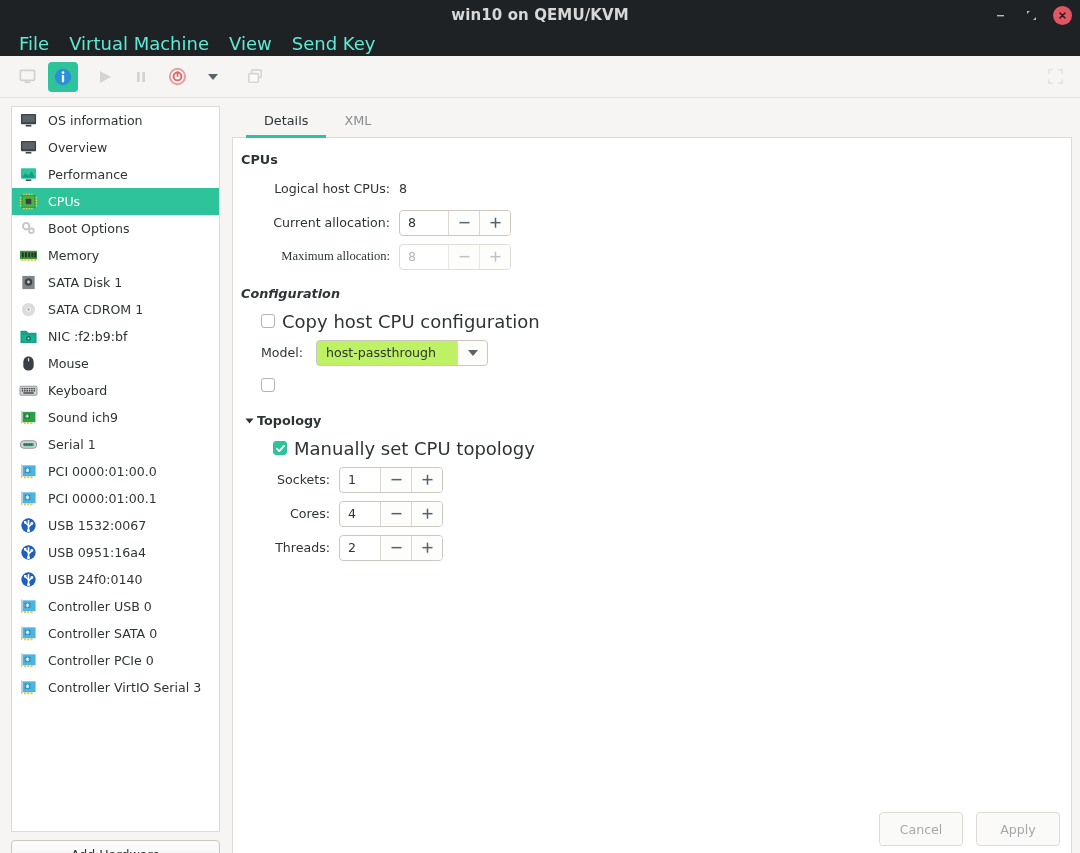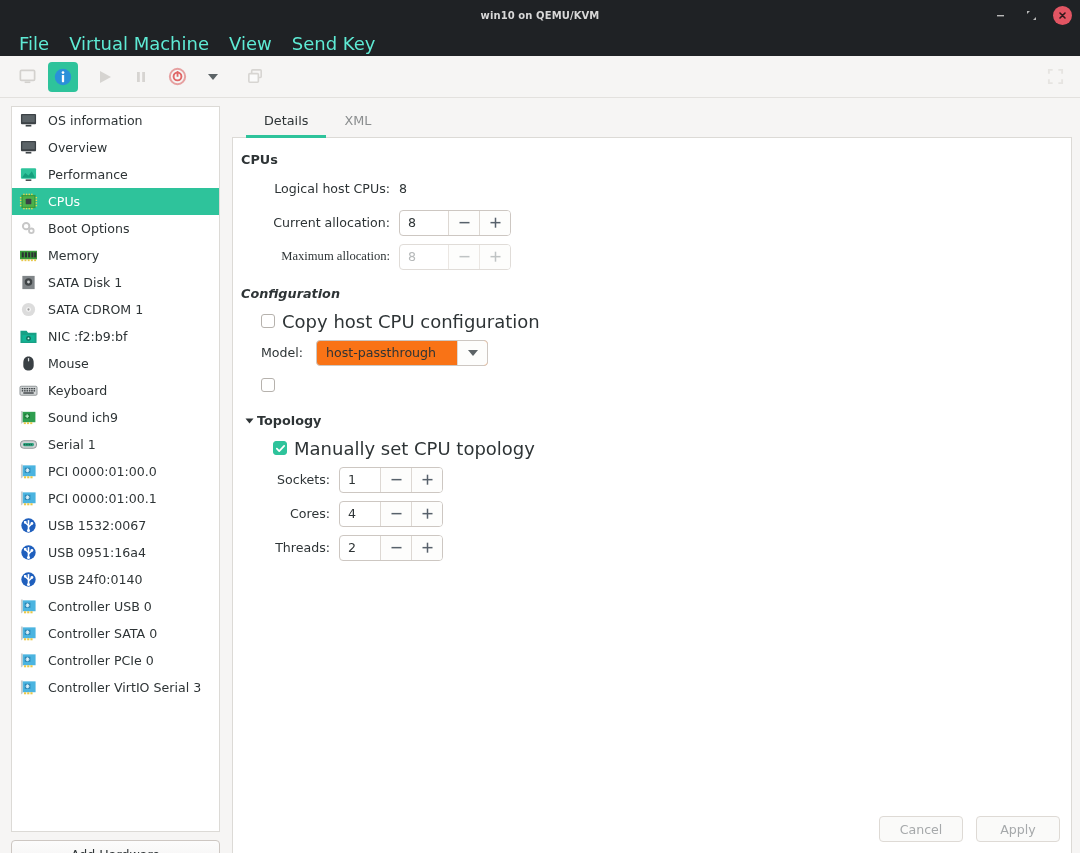--- a/index.html
+++ b/index.html
@@ -18,21 +18,21 @@
     background: #1f2225;
     display: flex;
     align-items: center;
     position: relative;
   }
   #title-text {
     position: absolute;
     left: 0; right: 0;
     text-align: center;
     color: #d8d8d8;
-    font-size: 10px;
+    font-size: 15px;
     font-weight: bold;
     letter-spacing: .1px;
   }
   #window-controls {
     position: absolute;
     right: 8px; top: 0;
     height: 30px;
     display: flex;
     align-items: center;
     gap: 12px;
@@ -279,21 +279,21 @@
   }
   .cblabel { font-size: 18px; color: #2e3436; cursor: pointer; }
 
   
   .combo {
     display: flex;
     height: 26px;
     border: 1px solid #cdc7c2;
     border-radius: 4px;
     overflow: hidden;
-    background: #f97316;
+    background: #bef264;
     cursor: pointer;
   }
   .combo-text {
     padding: 0 12px 0 9px;
     display: flex; align-items: center;
     font-size: 12.6px;
     color: #2e3436;
     min-width: 140px;
   }
   .combo-arrow {
@@ -315,21 +315,21 @@
     left: 0; right: 0; bottom: 0;
     height: 48px;
     display: flex;
     align-items: center;
     justify-content: flex-end;
     padding-right: 20px;
     gap: 13px;
     pointer-events: none;
   }
   .foot-btn {
-    width: 84px; height: 26px;
+    width: 84px; height: 34px;
     border: 1px solid #dedad5;
     border-radius: 4px;
     background: #fafaf9;
     display: flex; align-items: center; justify-content: center;
     font-size: 12.6px;
     color: #a6a9ab;
     pointer-events: auto;
     cursor: default;
   }
 </style>

